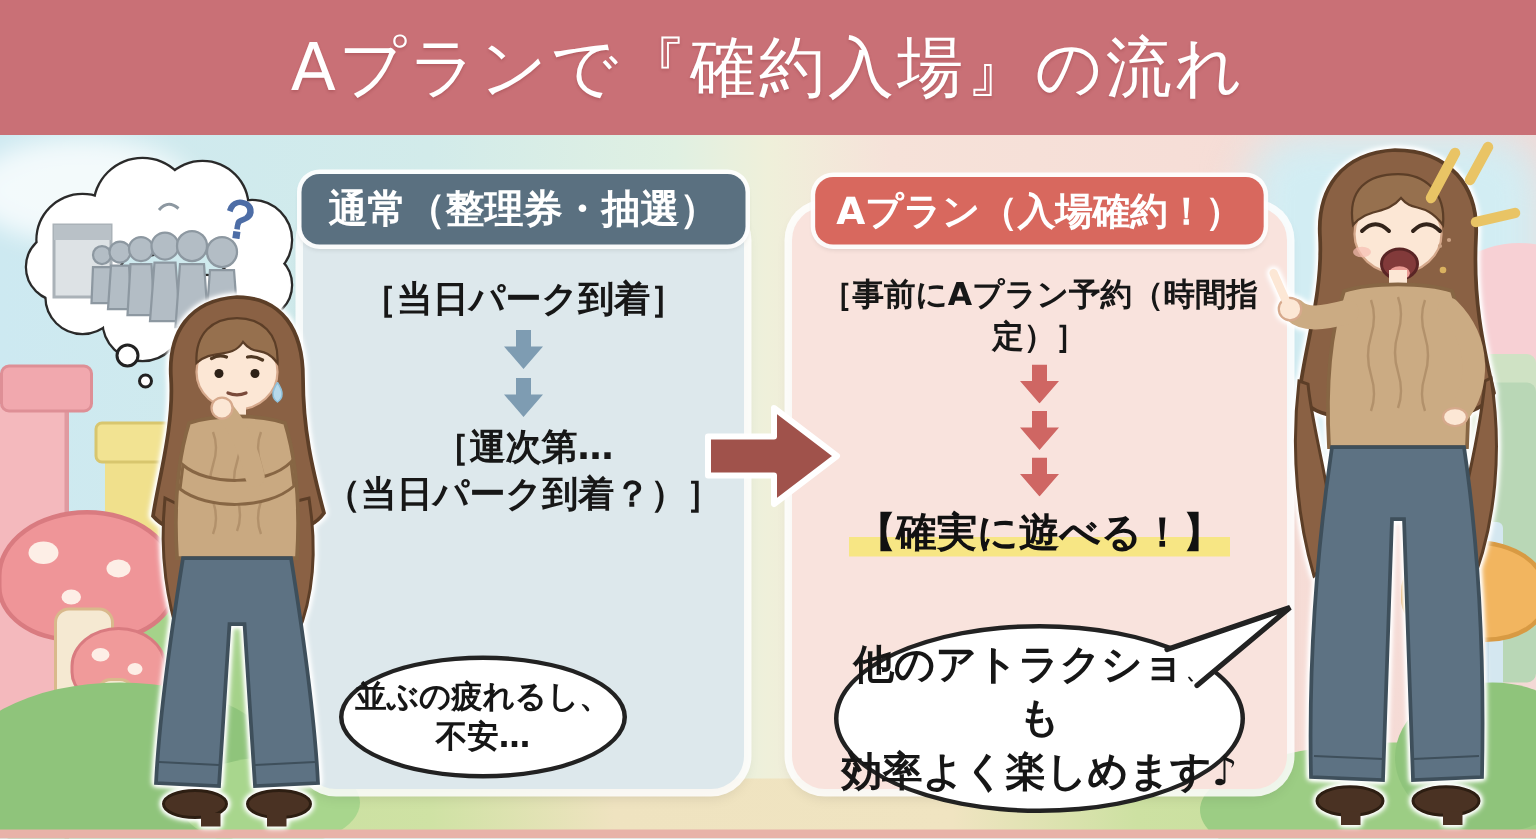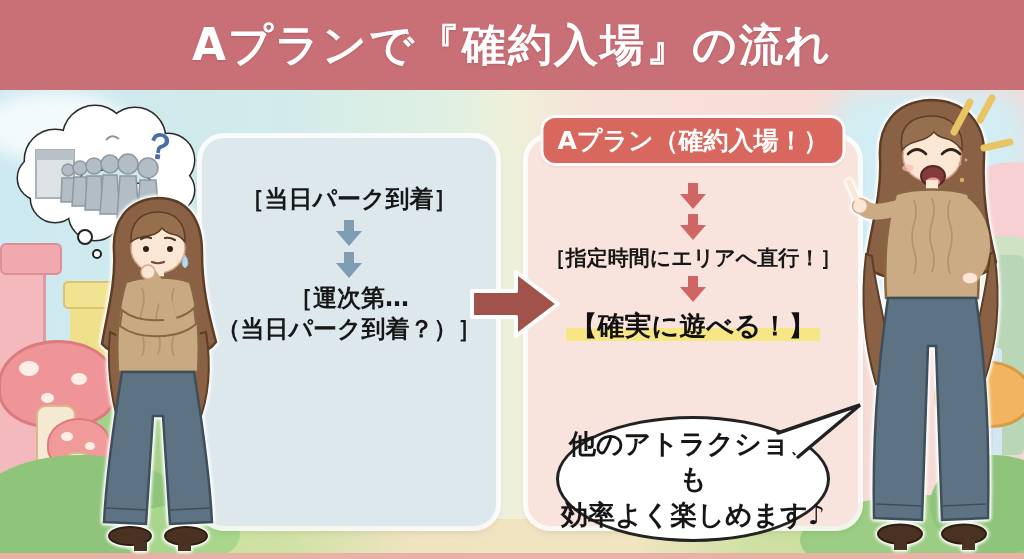--- a/index.html
+++ b/index.html
@@ -3,21 +3,21 @@
 <meta charset="utf-8">
 <style>
   * { margin:0; padding:0; box-sizing:border-box; }
   html,body { width:1024px; height:559px; }
   body { font-family:"DejaVu Sans", sans-serif; }
   .stage { position:relative; width:1024px; height:559px; overflow:hidden; background:#cfe7ef; }
 
   
   .banner { position:absolute; left:0; top:0; width:1024px; height:90px;
     background:#c97076; display:flex; align-items:center; justify-content:center; z-index:6; }
-  .banner h1 { color:#fff; font-size:44px; font-weight:700; letter-spacing:2px;
+  .banner h1 { color:#fff; font-size:44px; font-weight:400; letter-spacing:2px;
     text-shadow:0 1px 2px rgba(120,40,45,.25); white-space:nowrap; }
 
   
   .bg { position:absolute; left:0; top:88px; width:1024px; height:471px;
     background:linear-gradient(90deg,#cde9f1 0%,#d2ebea 28%,#e0f0e2 44%,#eff0da 50%,#f6e2d9 58%,#f6dcd6 86%,#f3d9d5 100%); }
   .sky-right { position:absolute; left:830px; top:88px; width:200px; height:230px;
     background:#d2edf3; border-radius:40px; filter:blur(14px); }
   .cloud-soft { position:absolute; left:-20px; top:92px; width:150px; height:70px;
     background:rgba(255,255,255,.75); border-radius:50%; filter:blur(8px); }
 
@@ -197,47 +197,50 @@
         <path d="M127,122 L130,82 L146,82 L149,122 Z"></path>
     </g>
     <path d="M96,42 q6,-7 13,-1" fill="none" stroke="#8d98a1" stroke-width="2"></path>
     <text x="130" y="58" font-size="36" font-weight="bold" fill="#4d6da6" transform="rotate(8 130 58)">？</text>
   </svg>
   <div class="dotc dot1"></div>
   <div class="dotc dot2"></div>
   <div class="qmark qmark-left">？</div>
 
   <div class="panel panel-left">
+    <div class="pill pill-left">通常（整理券・抽選）</div>
     <div class="flow">
       <div class="step">［当日パーク到着］</div>
       <svg class="arrow-down" width="26" height="26" viewBox="0 0 26 26">
         <polygon points="8,0 18,0 18,11 26,11 13,26 0,11 8,11" fill="#7e9cb2"></polygon>
       </svg>
       <svg class="arrow-down" width="26" height="26" viewBox="0 0 26 26">
         <polygon points="8,0 18,0 18,11 26,11 13,26 0,11 8,11" fill="#7e9cb2"></polygon>
       </svg>
       <div class="step">［運次第…
 （当日パーク到着？）］</div>
     </div>
   </div>
+  <div class="bubble bubble-left">並ぶの疲れるし、
+不安…</div>
 
   <svg class="center-arrow" viewBox="0 0 92 76">
     <polygon points="2,25 46,25 46,6 88,38 46,70 46,51 2,51" fill="#a0524b" stroke="#ffffff" stroke-width="4" stroke-linejoin="round"></polygon>
   </svg>
 
   <div class="panel panel-right">
-    <div class="pill pill-right">Aプラン（確約入場！）</div>
+    <div class="pill pill-right">Aプラン（入場確約！）</div>
     <div class="flow">
+      <div class="step">［事前にAプラン予約（時間指定）］</div>
       <svg class="arrow-down" width="26" height="26" viewBox="0 0 26 26">
         <polygon points="8,0 18,0 18,11 26,11 13,26 0,11 8,11" fill="#cf6663"></polygon>
       </svg>
       <svg class="arrow-down" width="26" height="26" viewBox="0 0 26 26">
         <polygon points="8,0 18,0 18,11 26,11 13,26 0,11 8,11" fill="#cf6663"></polygon>
       </svg>
-      <div class="step">［指定時間にエリアへ直行！］</div>
       <svg class="arrow-down" width="26" height="26" viewBox="0 0 26 26">
         <polygon points="8,0 18,0 18,11 26,11 13,26 0,11 8,11" fill="#cf6663"></polygon>
       </svg>
       <div class="result">
         <span class="hl">【確実に遊べる！】</span>
       </div>
     </div>
   </div>
   <div class="bubble bubble-right">他のアトラクションも
 効率よく楽しめます♪</div>

